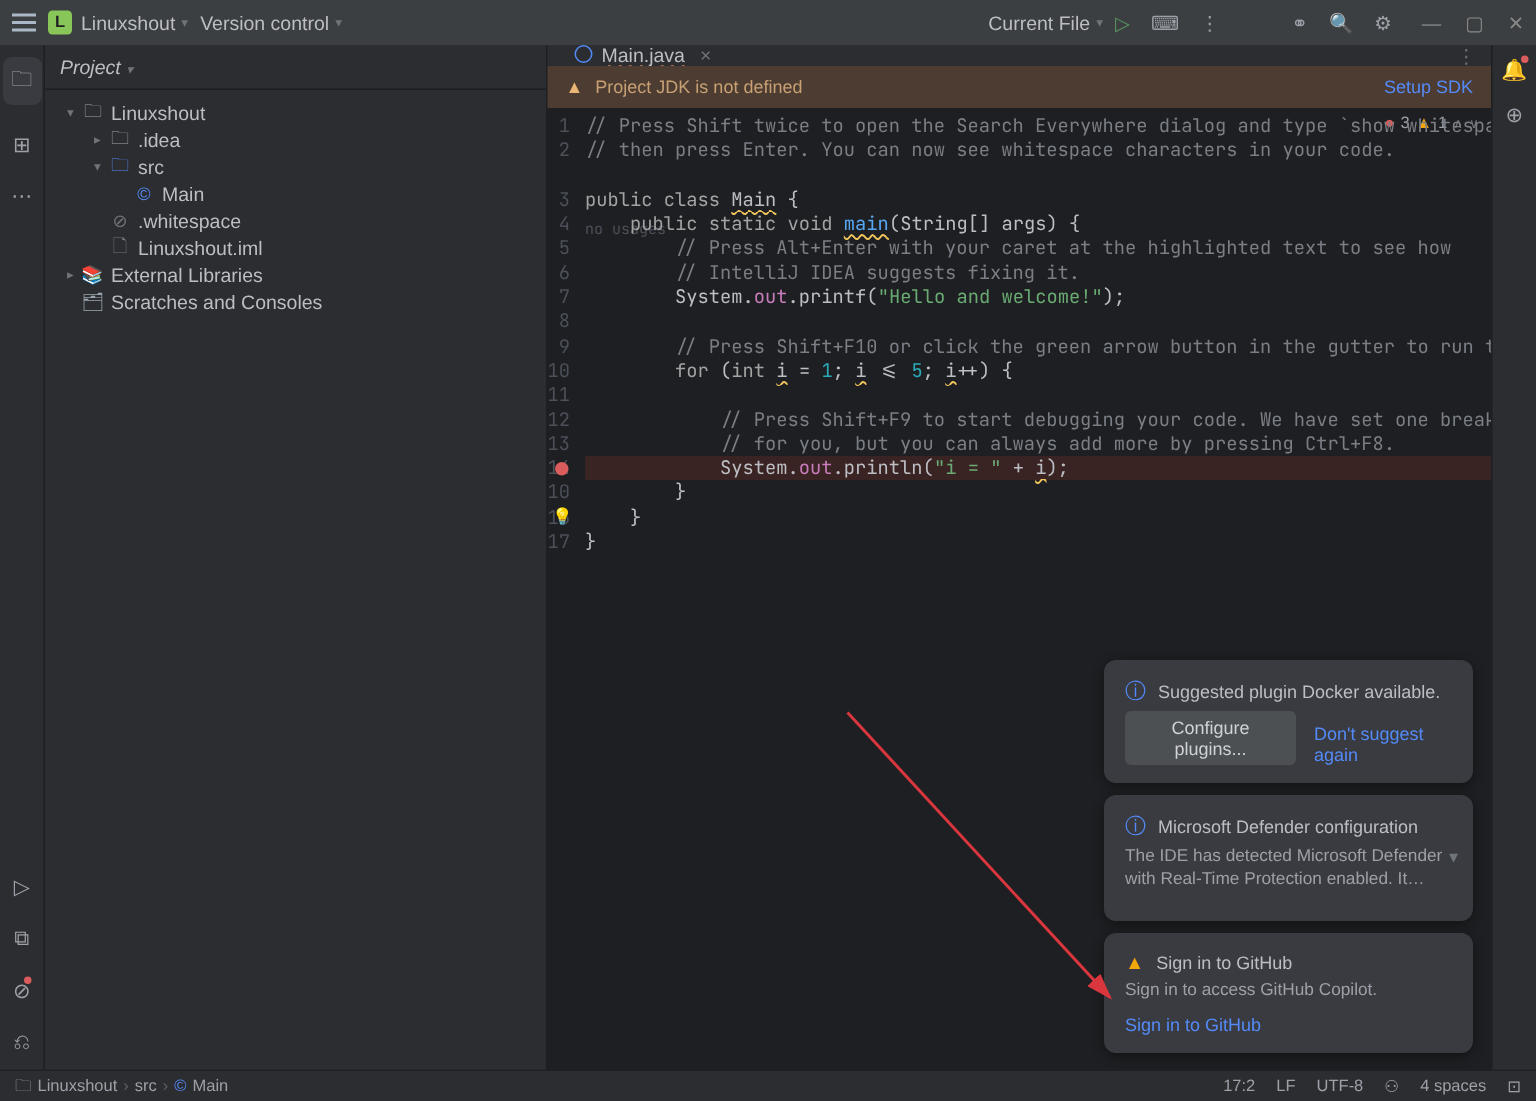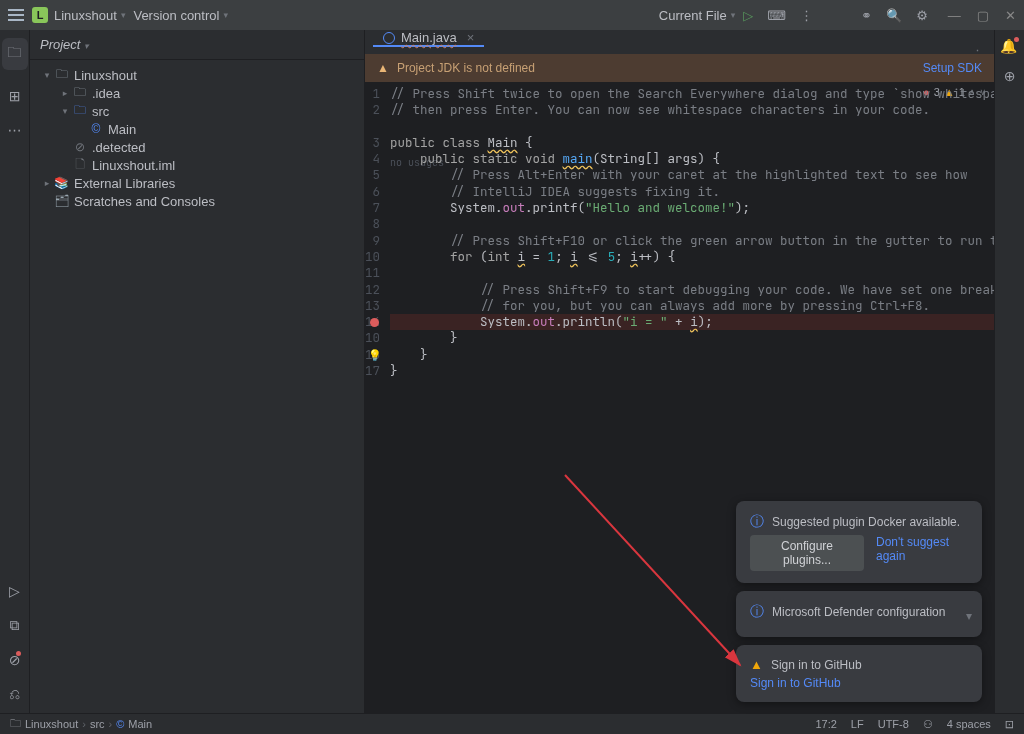--- a/index.html
+++ b/index.html
@@ -32,21 +32,21 @@
 .tree-arrow { width: 14px; color: #6f737a; font-size: 9px; text-align: center; }
 .tree-icon { width: 16px; margin-right: 4px; text-align: center; font-size: 12px; }
 .tree-label { white-space: nowrap; }
 .tree-path { color: #6f737a; margin-left: 4px; }
 .folder-icon { color: #9aa7b0; }
 .src-folder { color: #548af7; }
 .file-java { color: #548af7; }
 .file-gray { color: #6f737a; }
 
 .editor-area { flex: 1; display: flex; flex-direction: column; background: #1e1f22; position: relative; min-width: 0; }
-.tab-bar { height: 24px; display: flex; align-items: flex-start; background: #2b2d30; padding-left: 8px; flex-direction: column; }
+.tab-bar { height: 14px; display: flex; align-items: center; background: #2b2d30; padding-left: 8px; }
 .tab { display: flex; align-items: center; gap: 6px; padding: 0 10px; height: 30px; cursor: pointer; border-bottom: 2px solid #548af7; }
 .tab-icon-circle { width: 12px; height: 12px; border-radius: 50%; border: 1.5px solid #548af7; display: inline-block; }
 .tab-close { color: #6f737a; font-size: 13px; margin-left: 4px; }
 .tab-label { text-decoration: underline wavy #c9806a; text-decoration-thickness: 1px; text-underline-offset: 2px; }
 .tab-bar-right { margin-left: auto; padding-right: 10px; color: #6f737a; cursor: pointer; }
 
 .banner { height: 28px; background: #4d3c31; color: #c7a074; display: flex; align-items: center; padding: 0 12px; font-size: 12px; }
 .banner-icon { color: #eab676; margin-right: 8px; }
 .banner-link { margin-left: auto; color: #548af7; cursor: pointer; }
 
@@ -81,21 +81,21 @@
 .status-bar { height: 21px; background: #2b2d30; border-top: 1px solid #1e1f22; display: flex; align-items: center; padding: 0 10px; font-size: 11px; color: #9da0a8; }
 .breadcrumb { display: flex; gap: 4px; align-items: center; }
 .breadcrumb span { cursor: pointer; }
 .crumb-sep { color: #5f6269; }
 .status-right { margin-left: auto; display: flex; gap: 14px; }
 
 .notif-stack { position: absolute; right: 42px; bottom: 32px; display: flex; flex-direction: column; gap: 8px; width: 246px; }
 .notif-card { background: #393b40; border-radius: 8px; padding: 12px 14px; font-size: 12px; box-shadow: 0 2px 8px rgba(0,0,0,.4); position: relative; }
 .notif-title { font-weight: 500; display: flex; align-items: center; gap: 8px; margin-bottom: 4px; }
 .notif-body { color: #9da0a8; font-size: 11.5px; margin-bottom: 8px; line-height: 1.3; }
-.notif-actions { display: flex; gap: 12px; align-items: flex-start; }
+.notif-actions { display: flex; gap: 12px; align-items: flex-end; }
 .notif-btn { background: #4c5052; color: #d0d2d6; padding: 4px 12px; border-radius: 4px; cursor: pointer; font-size: 12px; border: none; }
 .notif-link { color: #548af7; cursor: pointer; font-size: 12px; }
 .info-icon { color: #548af7; font-size: 14px; }
 .warn-icon { color: #f0a70a; font-size: 13px; }
 .notif-chev { position: absolute; right: 10px; top: 40%; color: #6f737a; cursor: pointer; }
 svg.arrow-svg { position: absolute; left: 560px; top: 470px; }
 </style>
 </head>
 <body>
 
@@ -169,21 +169,21 @@
         <span class="tree-arrow">▾</span>
         <span class="tree-icon src-folder">🗀</span>
         <span class="tree-label">src</span>
       </div>
       <div class="tree-row selected" style="padding-left:58px">
         <span class="tree-icon file-java">©</span>
         <span class="tree-label">Main</span>
       </div>
       <div class="tree-row" style="padding-left:42px">
         <span class="tree-icon file-gray">⊘</span>
-        <span class="tree-label">.detected</span>
+        <span class="tree-label">.whitespace</span>
       </div>
       <div class="tree-row" style="padding-left:42px">
         <span class="tree-icon file-gray">🗋</span>
         <span class="tree-label">Linuxshout.iml</span>
       </div>
       <div class="tree-row" style="padding-left:10px">
         <span class="tree-arrow">▸</span>
         <span class="tree-icon folder-icon">📚</span>
         <span class="tree-label">External Libraries</span>
       </div>
@@ -297,27 +297,29 @@
     <div class="notif-actions">
       <button class="notif-btn">Configure plugins...</button>
       <span class="notif-link">Don't suggest again</span>
     </div>
   </div>
   <div class="notif-card">
     <div class="notif-title">
         <span class="info-icon">ⓘ</span>
         <span>Microsoft Defender configuration</span>
       </div>
+    <div class="notif-body">The IDE has detected Microsoft Defender with Real-Time Protection enabled. It…</div>
     <span class="notif-chev">▾</span>
   </div>
   <div class="notif-card">
     <div class="notif-title">
         <span class="warn-icon">▲</span>
         <span>Sign in to GitHub</span>
       </div>
+    <div class="notif-body">Sign in to access GitHub Copilot.</div>
     <span class="notif-link">Sign in to GitHub</span>
   </div>
 </div>
 
 <svg class="arrow-svg" width="210" height="210">
   <defs>
       <marker id="ah" markerWidth="10" markerHeight="10" refX="8" refY="3" orient="auto">
         <path d="M0,0 L0,6 L9,3 z" fill="#d9363e"></path>
       </marker>
     </defs>

